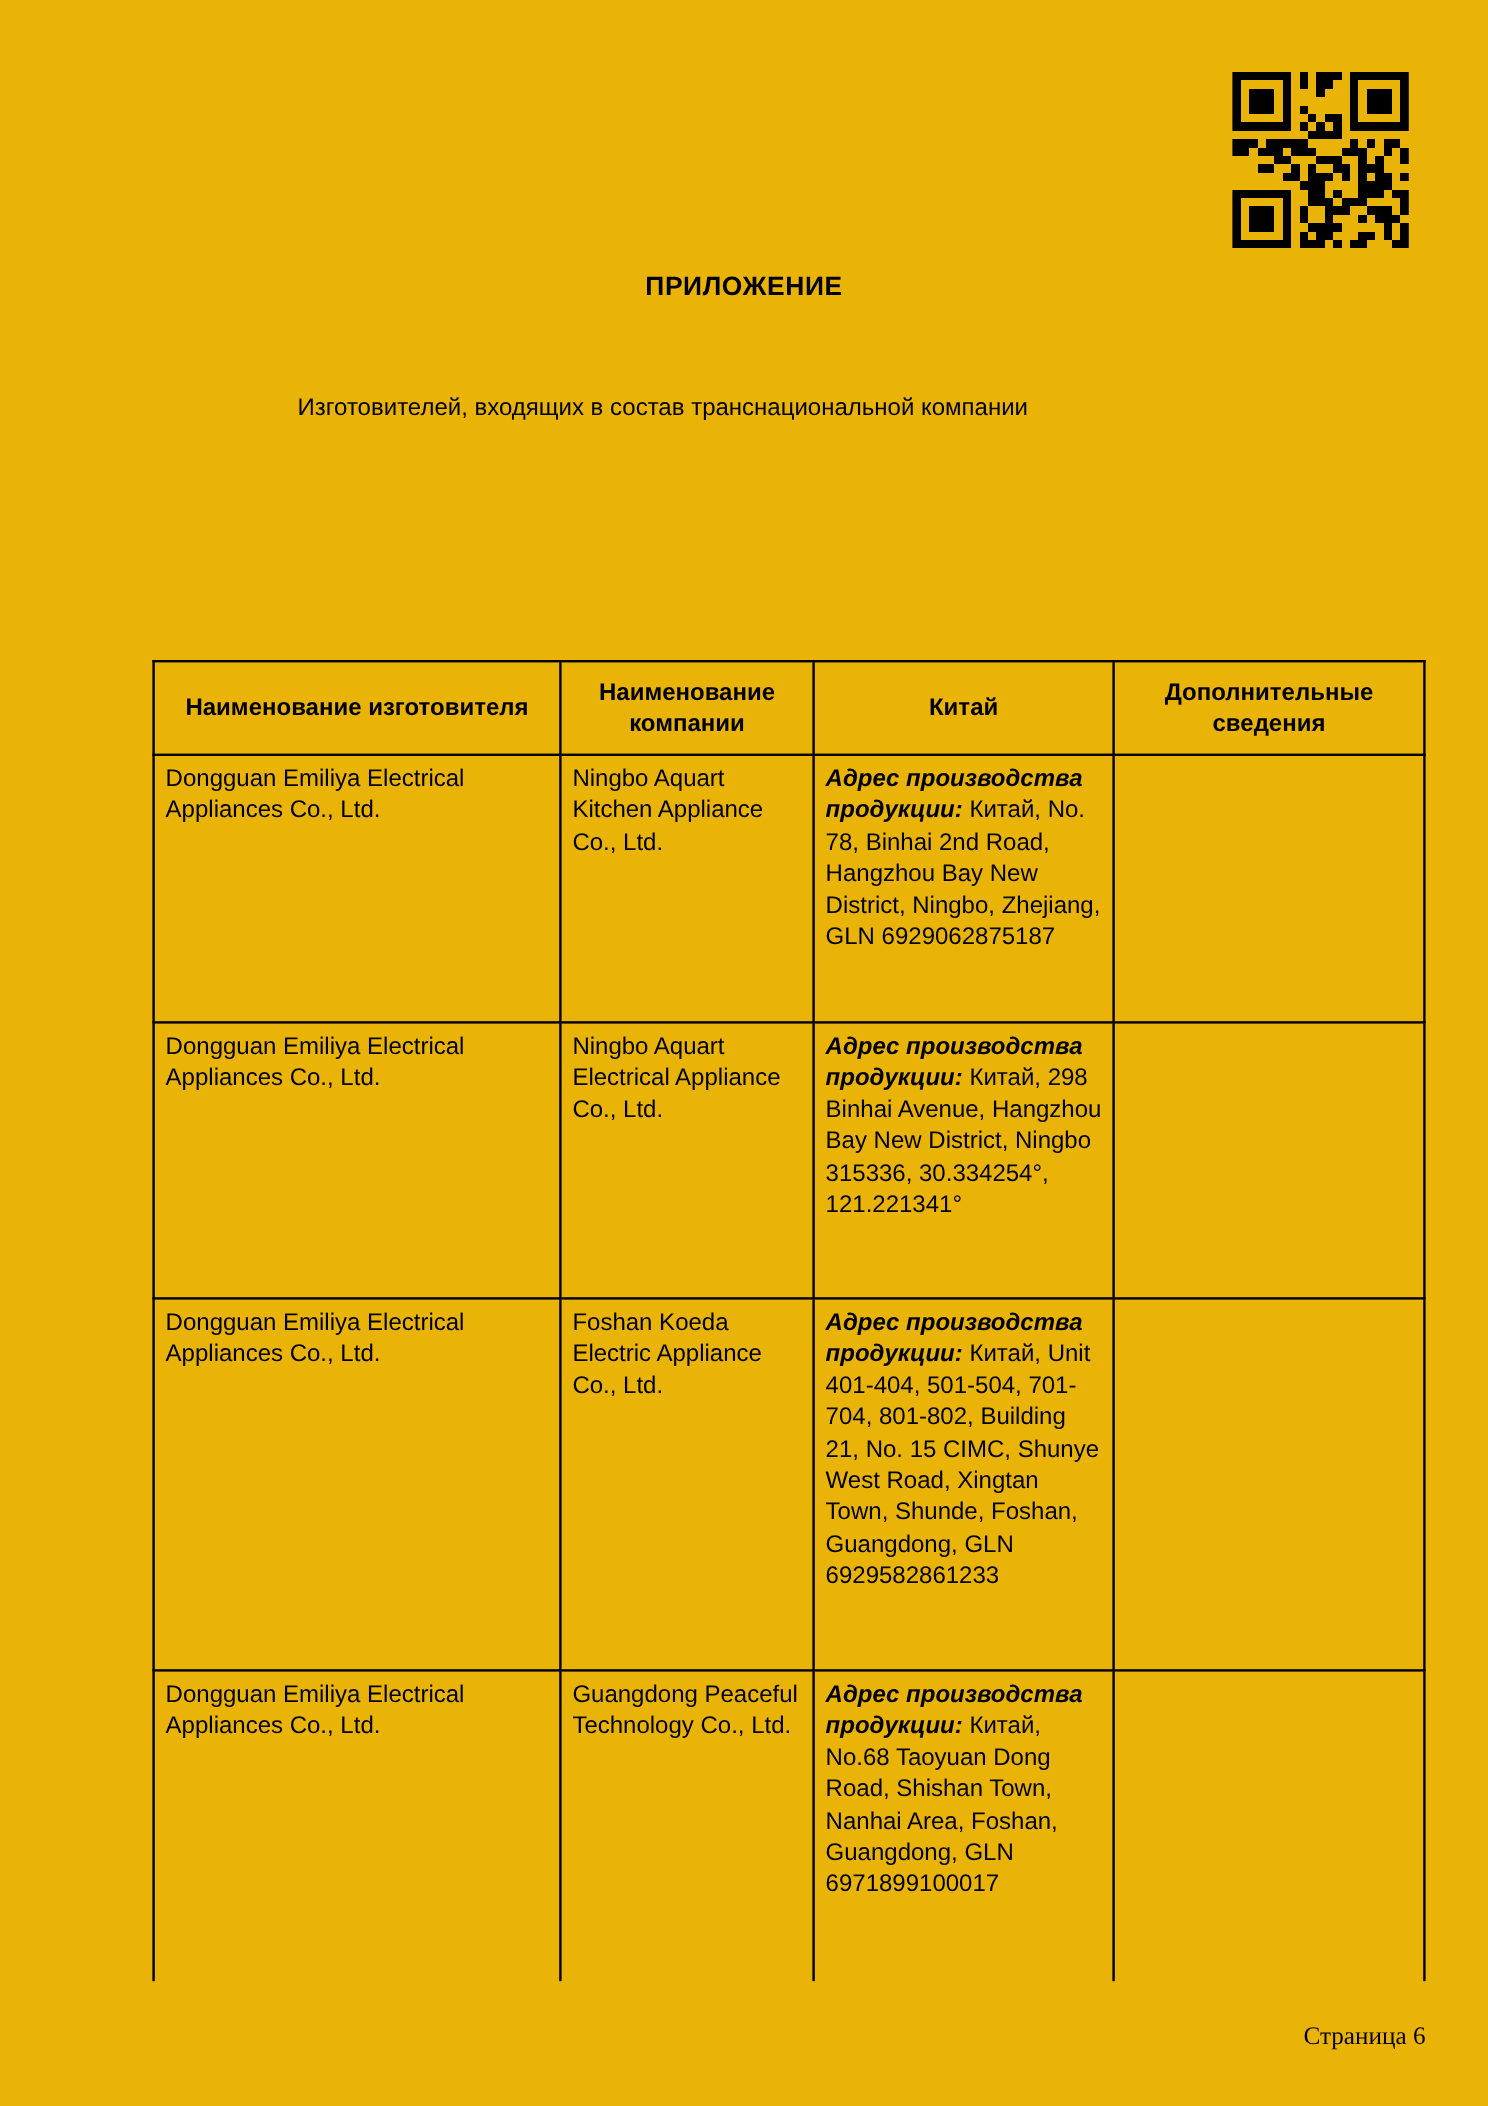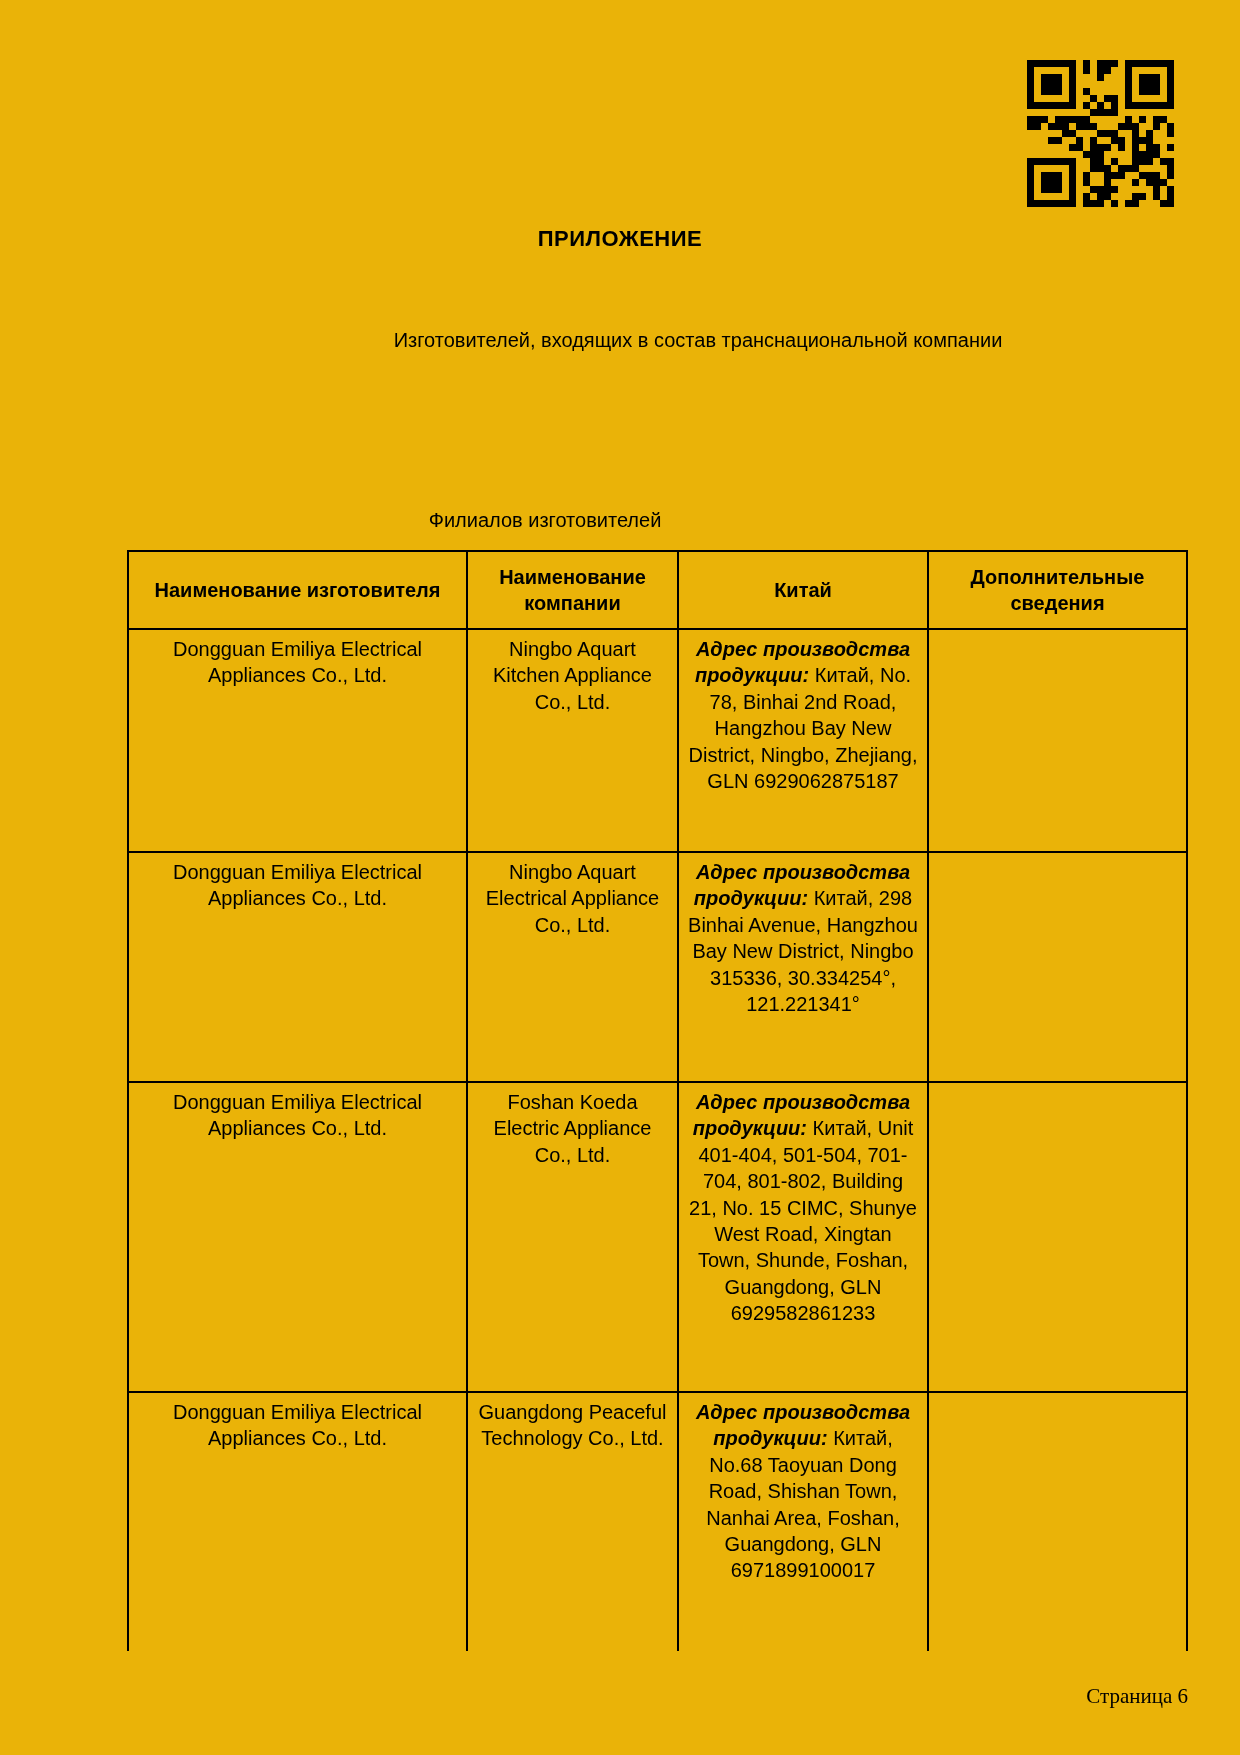--- a/index.html
+++ b/index.html
@@ -18,41 +18,40 @@
     text-align:center;font-size:22px;font-weight:bold;letter-spacing:.5px;
   }
   .decl-line{
     position:absolute;top:268px;left:222px;width:960px;
     font-size:21px;white-space:nowrap;
   }
   .decl-label{font-weight:bold;margin-right:38px;}
   .subtitle{
     position:absolute;top:329px;left:248px;width:900px;
     font-size:20px;
-    text-align:center;
   }
   .table-caption{
     position:absolute;top:509px;left:0;width:1090px;
     text-align:center;font-size:20px;
   }
   table.branches{
     position:absolute;left:127px;top:550px;
     width:1059px;
     border-collapse:collapse;
     table-layout:fixed;
     font-size:20px;
   }
   table.branches col.c1{width:339px;}
   table.branches col.c2{width:211px;}
   table.branches col.c3{width:250px;}
   table.branches col.c4{width:259px;}
   table.branches th, table.branches td{
     border:2px solid #000;
     vertical-align:top;
-    text-align:center;
+    text-align:left;
     padding:6px 9px 6px 9px;
     line-height:1.32;
     overflow:hidden;
   }
   table.branches thead th{
     text-align:center;vertical-align:middle;
     font-weight:bold;height:68px;padding:4px 6px;
   }
   tr.r1 td{height:209px;}
   tr.r2 td{height:216px;}
@@ -301,21 +300,20 @@
         <rect x="19" y="20" width="1" height="1"></rect>
         <rect x="20" y="20" width="1" height="1"></rect>
       </g>
     </svg>
 
   <div class="doc-title">ПРИЛОЖЕНИЕ</div>
 
 
   <div class="subtitle">Изготовителей, входящих в состав транснациональной компании</div>
 
-  <div class="table-caption">Филиалов изготовителей</div>
 
   <table class="branches">
     <colgroup>
         <col class="c1">
         <col class="c2">
         <col class="c3">
         <col class="c4">
       </colgroup>
     <thead>
       <tr>

